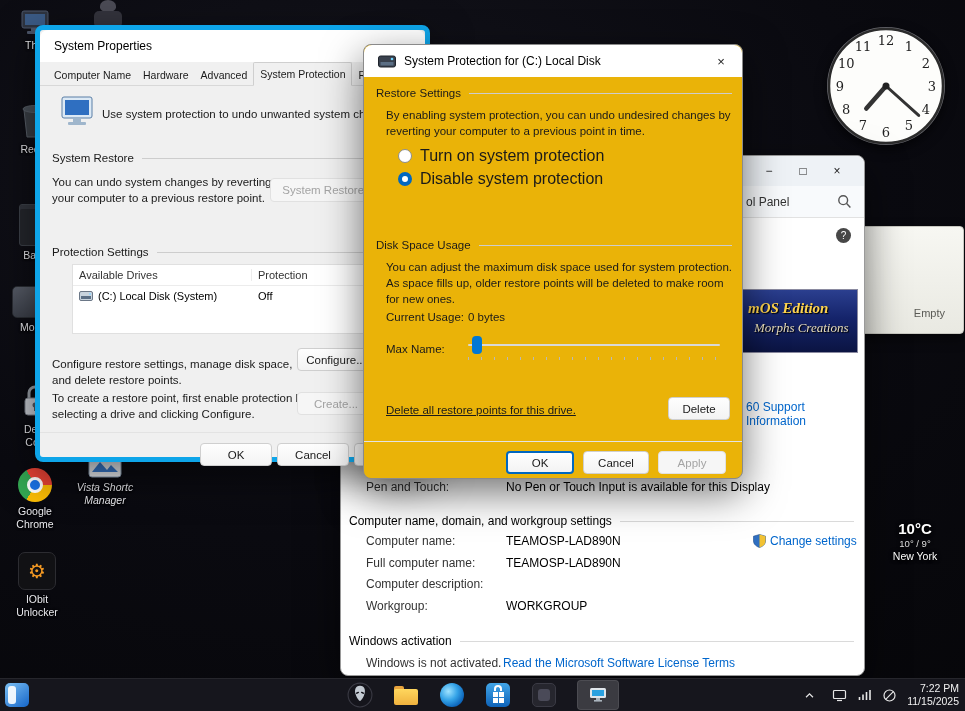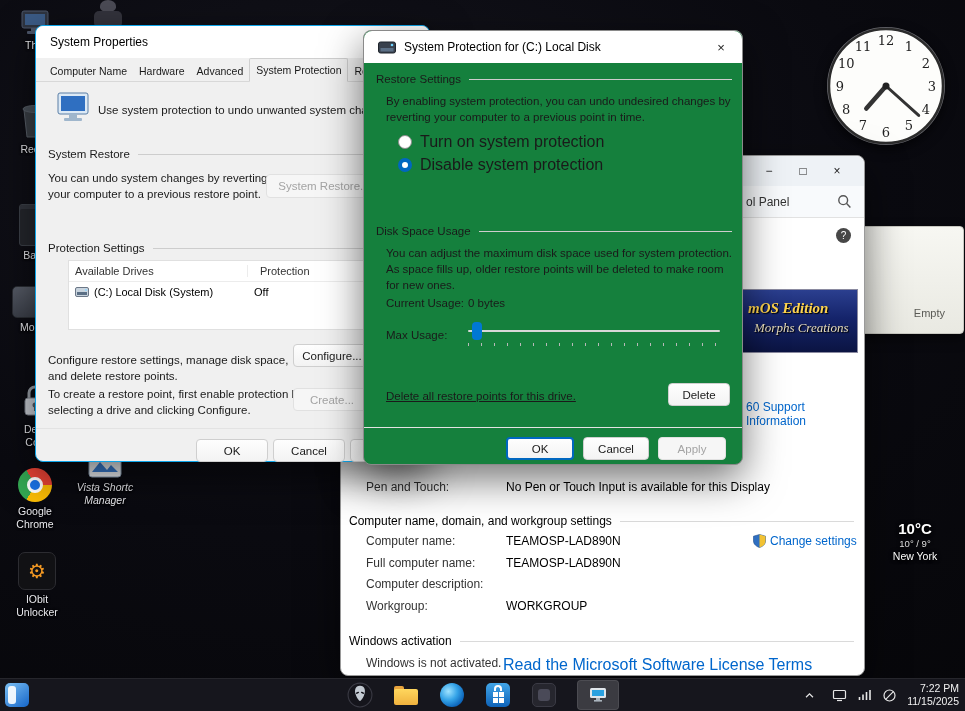--- a/index.html
+++ b/index.html
@@ -50,37 +50,37 @@
   .banner{position:absolute;left:360px;top:133px;width:157px;height:64px;background:linear-gradient(180deg,#2b3f8f 0%,#15246b 45%,#0b1442 100%);border:1px solid #8a8aa0;box-sizing:border-box;overflow:hidden;}
   .banner .b1{font-family:"Liberation Serif","DejaVu Serif",serif;font-style:italic;font-weight:bold;font-size:15px;color:#ffd44d;text-shadow:1px 1px 1px #000;margin:10px 0 3px 46px;white-space:nowrap;}
   .banner .b2{font-family:"Liberation Serif","DejaVu Serif",serif;font-style:italic;font-size:13px;color:#e9deba;text-shadow:1px 1px 1px #000;margin-left:52px;white-space:nowrap;}
   .suplink{position:absolute;left:405px;top:244px;font-size:12px;}
   .irow{position:absolute;left:0;width:100%;height:16px;font-size:12px;}
   .irow .l{position:absolute;left:25px;color:#333;}
   .irow .v{position:absolute;left:165px;color:#000;}
   .sect{position:absolute;left:8px;right:10px;display:flex;align-items:center;font-size:12px;color:#000;}
   .sect::after{content:"";flex:1;height:1px;background:#dadada;margin-left:8px;}
   .chglink{position:absolute;left:412px;top:378px;display:flex;align-items:center;gap:4px;font-size:12px;}
-  .actlink{position:absolute;left:162px;top:0;font-size:16px;}
-  
-  #sysprops{left:35px;top:25px;width:395px;height:437px;background:#f0f0f0;border:1px solid #0ea5e9;z-index:5;}
+  .actlink{position:absolute;left:162px;top:0;font-size:12px;}
+  
+  #sysprops{left:35px;top:25px;width:395px;height:437px;background:#f0f0f0;border:5px solid #0ea5e9;z-index:5;}
   .dlgtitle{height:32px;background:#fff;border-radius:8px 8px 0 0;display:flex;align-items:center;padding-left:14px;font-size:12px;color:#000;gap:8px;}
   #sysprops .tabs{position:absolute;left:0;top:34px;width:100%;height:22px;padding-left:8px;box-sizing:border-box;border-bottom:1px solid #d8d8d8;display:flex;align-items:flex-end;}
   .tab{font-size:10.5px;color:#1a1a1a;padding:3px 5px 4px;border:1px solid transparent;margin-bottom:-1px;white-space:nowrap;cursor:pointer;}
   .tab.active{background:#f0f0f0;border-color:#cfcfcf #cfcfcf #f0f0f0;padding:5px 6px;border-radius:2px 2px 0 0;}
   .sptable{position:absolute;left:32px;top:234px;width:356px;height:70px;background:#fff;border:1px solid #e0e0e0;font-size:11px;box-sizing:border-box;}
   .sptable .hdr{display:flex;height:20px;align-items:center;border-bottom:1px solid #ececec;color:#333;}
   .sptable .hdr .th1{width:178px;padding-left:6px;box-sizing:border-box;}
-  .sptable .hdr .th2{flex:1;border-left:1px solid #ececec;padding-left:12px;}
+  .sptable .hdr .th2{flex:1;border-left:1px solid #ececec;padding-left:6px;}
   .sptable .row{display:flex;height:20px;align-items:center;color:#000;cursor:pointer;}
   .sptable .row .td1{width:178px;padding-left:6px;box-sizing:border-box;display:flex;align-items:center;gap:5px;}
   .sptable .row .td2{flex:1;padding-left:7px;}
   .footline{position:absolute;left:0;width:100%;height:1px;background:#e3e3e3;}
   
-  #protdlg{left:363px;top:30px;width:380px;height:435px;background:#15803d;border:1px solid #8a8a8a;z-index:8;}
+  #protdlg{left:363px;top:44px;width:380px;height:435px;background:#eab308;border:1px solid #8a8a8a;z-index:8;}
   #protdlg .close{position:absolute;right:6px;top:4px;width:30px;height:24px;display:flex;align-items:center;justify-content:center;font-size:13px;color:#222;cursor:pointer;}
   .radiorow{position:absolute;left:34px;display:flex;align-items:center;gap:8px;font-size:16px;color:#1a1a1a;cursor:pointer;}
   .rad{width:14px;height:14px;border-radius:50%;border:1px solid #8d8d8d;background:#fff;box-sizing:border-box;}
   .rad.sel{border:4px solid #0067c0;}
   .slider{position:absolute;left:104px;top:290px;width:252px;height:20px;}
   .slider .track{position:absolute;left:0;right:0;top:9px;height:2px;background:#d8d8d8;border-radius:1px;}
   .slider .thumb{position:absolute;left:4px;top:1px;width:10px;height:18px;background:#0078d4;border-radius:4px;cursor:pointer;}
   .ticks{position:absolute;left:104px;top:312px;width:252px;height:3px;background:repeating-linear-gradient(90deg,#b9b9b9 0 1px,transparent 1px 13px);}
   
   #taskbar{position:absolute;left:0;bottom:0;width:965px;height:32px;background:#16161d;border-top:1px solid rgba(255,255,255,.07);z-index:20;}
@@ -353,21 +353,21 @@
   </div>
 
   <div class="grp" style="left:12px;top:194px;width:356px;">
     <span>Disk Space Usage</span>
   </div>
   <div class="dtext" style="left:22px;top:214px;width:350px;">You can adjust the maximum disk space used for system protection. As space fills up, older restore points will be deleted to make room for new ones.</div>
 
   <div class="dtext" style="left:22px;top:264px;">Current Usage:</div>
   <div class="dtext" style="left:104px;top:264px;">0 bytes</div>
 
-  <div class="dtext" style="left:22px;top:296px;">Max Usage:</div>
+  <div class="dtext" style="left:22px;top:296px;">Max Name:</div>
   <div class="slider">
     <div class="track"></div>
     <div class="thumb"></div>
   </div>
   <div class="ticks"></div>
 
   <div class="dtext" style="left:22px;top:357px;text-decoration:underline;">Delete all restore points for this drive.</div>
   <div class="btn" style="left:304px;top:352px;width:62px;height:23px;">Delete</div>
 
   <div class="footline" style="top:396px;"></div>

